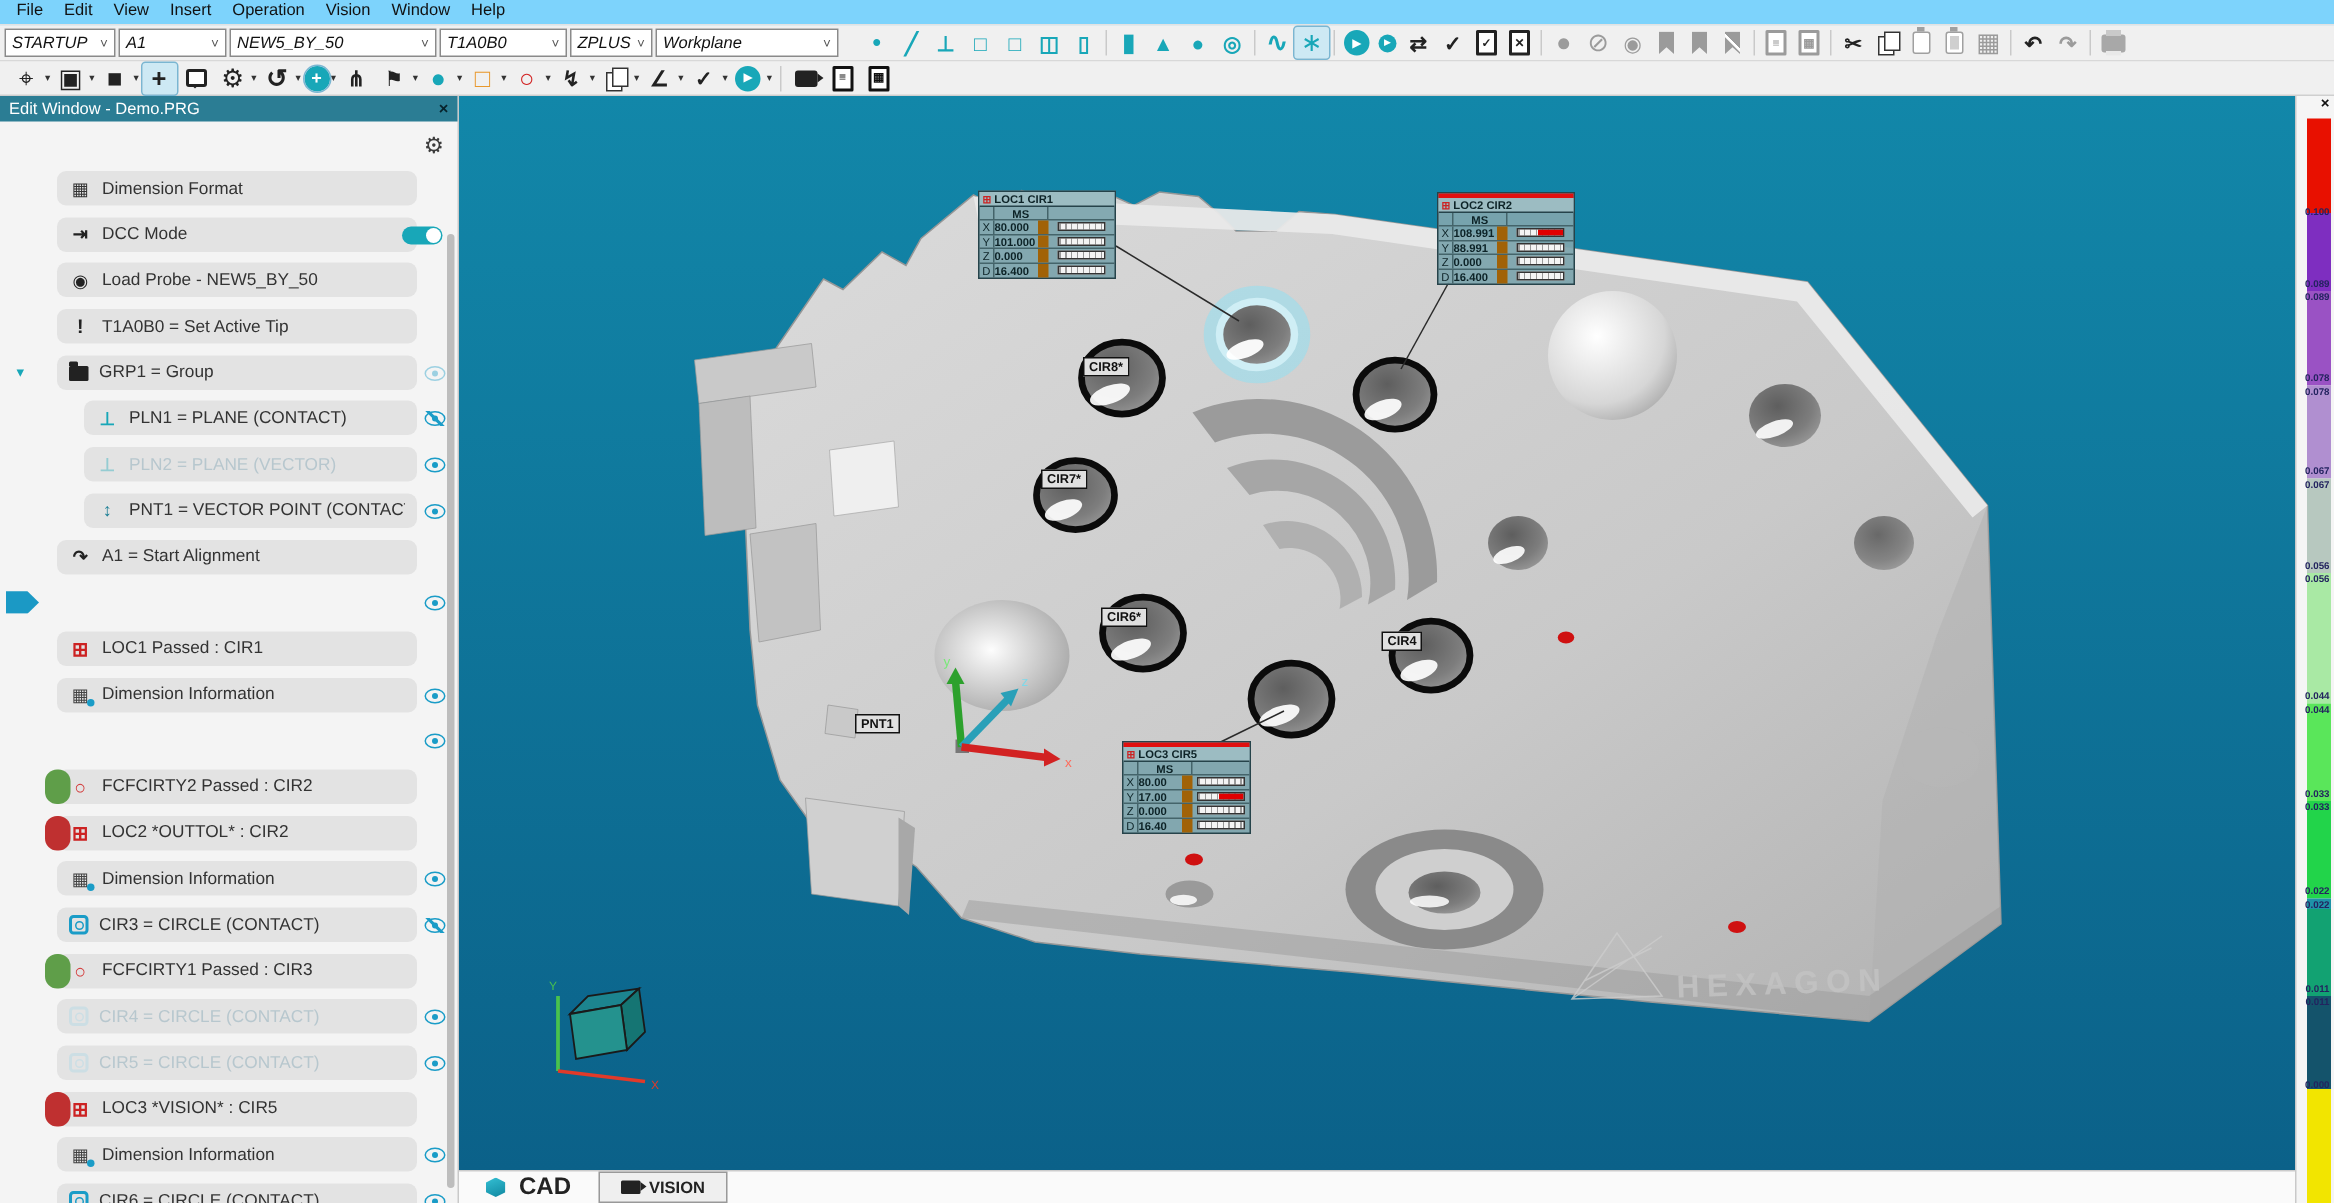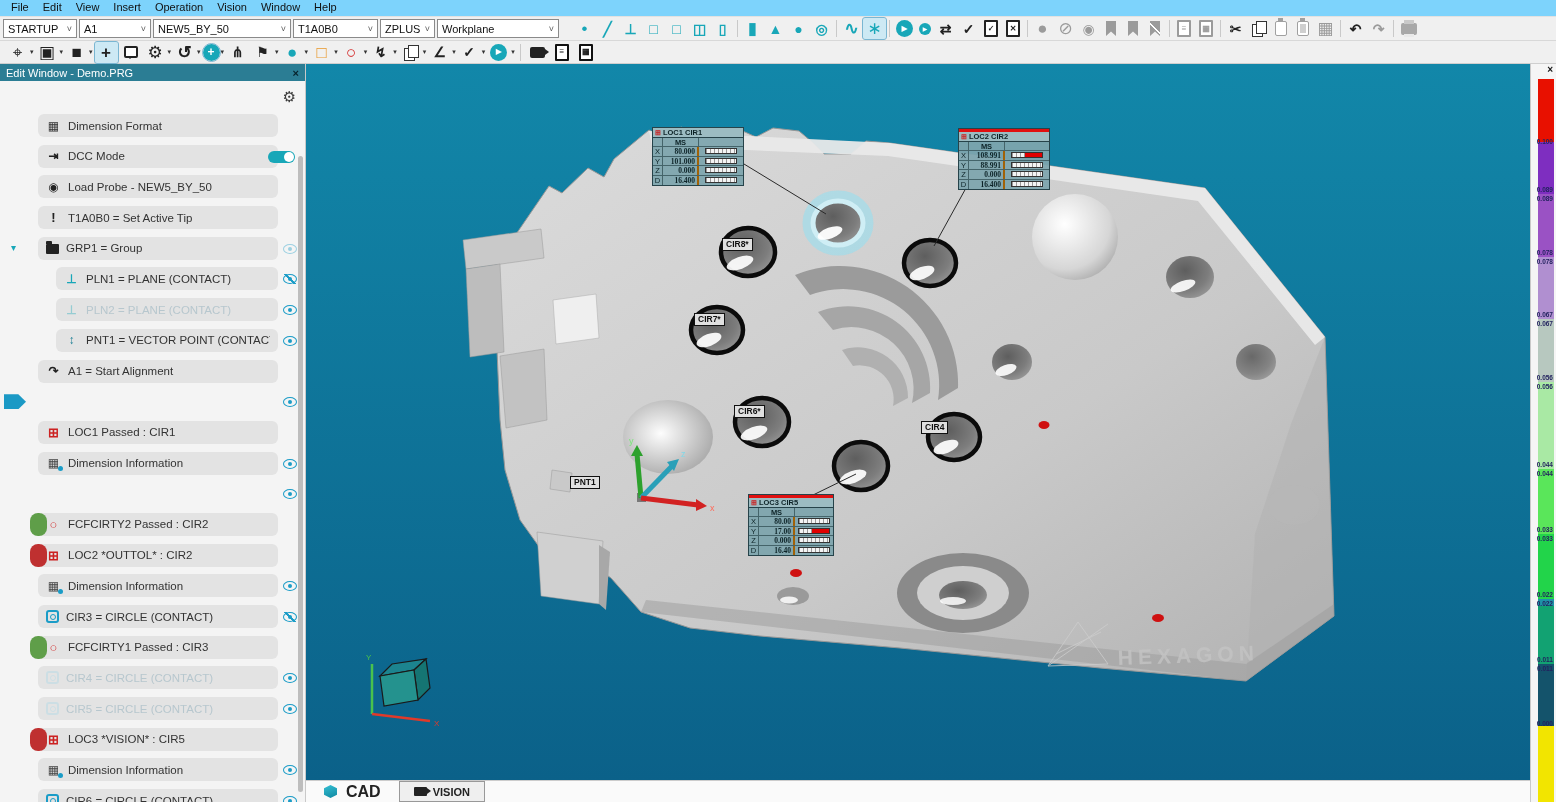--- a/index.html
+++ b/index.html
@@ -5,21 +5,21 @@
   * { margin:0; padding:0; box-sizing:border-box; }
   html,body { width:1556px; height:802px; overflow:hidden; font-family:"Liberation Sans", sans-serif; background:#f0f0f0; }
   #app { position:relative; width:1556px; height:802px; background:#f0f0f0; }
 
   
   .menubar { position:absolute; left:0; top:0; right:0; height:17px; background:#7dd3fc; display:flex; align-items:flex-start; padding-left:4px; border-bottom:1px solid #e2e2e2; }
   .menu-item { font-size:11px; color:#111; padding:1px 7px; }
 
   
   .tb1 { position:absolute; left:0; top:17px; right:0; height:24px; background:#f0f0f0; border-bottom:1px solid #d8d8d8; display:flex; align-items:center; }
-  .combos { display:flex; align-items:center; gap:2px; padding-left:3px; }
+  .combos { display:flex; align-items:center; gap:2px; padding-left:3px;font-style:italic; }
   .combo { height:19px; border:1px solid #8a8a8a; background:#fff; display:flex; align-items:center; font-size:11px; color:#111; padding:0 4px; }
   .combo::after { content:"˅"; margin-left:auto; font-size:9px; color:#555; padding-left:4px; }
   .w0{width:74px}.w1{width:72px}.w2{width:138px}.w3{width:85px}.w4{width:55px}.w5{width:122px}
   .icons { display:flex; align-items:center; margin-left:14px; }
 
   
   .tbtn { position:relative; width:23px; height:21px; display:inline-flex; align-items:center; justify-content:center; font-size:14px; line-height:1; color:#222; flex:0 0 auto; }
   .teal{color:#18a7b8}.gray{color:#9b9b9b}.red{color:#d22222}.orange{color:#e8982d}
   .xl{font-size:17px}.bold{font-weight:bold}.sm{font-size:10px}
   .hl{background:#cde9f4; outline:1px solid #7ab6d2; border-radius:2px;}
@@ -116,21 +116,21 @@
   .mt1{left:346px;top:63px}.mt2{left:652px;top:64px}.mt3{left:442px;top:430px;width:86px}
   .stripe { height:3px; background:#e01010; }
   .mhead { display:flex; align-items:center; gap:2px; background:#9cbcc2; border-bottom:1px solid #26434a; padding:0 2px; height:10px; font-weight:bold; white-space:nowrap; }
   .mic::before { content:"⊞"; color:#cc2222; font-size:7px; font-weight:bold; }
   .mcol { display:flex; height:9px; border-bottom:1px solid #44646a; }
   .mcol .sp1 { width:10px; border-right:1px solid #44646a; }
   .mcol .sp2 { width:36px; text-align:center; font-weight:bold; border-right:1px solid #44646a; }
   .mrow { display:flex; height:9.5px; border-bottom:1px solid #44646a; align-items:center; }
   .mrow:last-child { border-bottom:none; }
   .ax { width:10px; text-align:center; border-right:1px solid #44646a; align-self:stretch; }
-  .val { width:36px; text-align:right; padding-right:2px; border-right:2px solid #a16207; font-weight:bold; align-self:stretch; line-height:9.5px;font-family:Liberation Serif, serif; }
+  .val { width:36px; text-align:left; padding-right:2px; border-right:7px solid #a16207; font-weight:bold; align-self:stretch; line-height:9.5px; }
   .barc { flex:1; display:flex; align-items:center; justify-content:center; }
   .tbar { width:32px; height:6px; background:#f4f4f4; border:1px solid #333; background-image:repeating-linear-gradient(90deg,#999 0 1px,transparent 1px 4px); }
   .tbar.red { background-image:linear-gradient(90deg,transparent 0 45%,#e00000 45% 100%),repeating-linear-gradient(90deg,#999 0 1px,transparent 1px 4px); }
 
   
   .tabstrip { position:absolute; left:306px; right:26px; bottom:0; height:22px; background:#fafafa; border-top:1px solid #ccc; display:flex; align-items:center; }
   .tab-cad { display:flex; align-items:center; gap:9px; padding:0 18px; font-weight:bold; font-size:16px; color:#222; height:100%; }
   .cube-ic { width:13px; height:13px; background:linear-gradient(160deg,#35c0d4,#0f87a0); clip-path:polygon(50% 0,100% 25%,100% 75%,50% 100%,0 75%,0 25%); }
   .tab-vision { display:flex; align-items:center; gap:6px; padding:0 14px; border:1px solid #999; background:#efefef; height:21px; font-weight:bold; font-size:11px; color:#222; }
   .vcam { width:13px; height:9px; background:#222; border-radius:1px; position:relative; }
@@ -410,21 +410,21 @@
             <span class="plabel">PLN1 = PLANE (CONTACT)</span>
           </div>
 
           <span class="eye off"></span>
         </div>
 
         <div class="prow">
 
           <div class="pitem indent disabled">
             <span class="ic ic-plane"></span>
-            <span class="plabel">PLN2 = PLANE (CONTACT)</span>
+            <span class="plabel">PLN2 = PLANE (VECTOR)</span>
           </div>
 
           <span class="eye on"></span>
         </div>
 
         <div class="prow">
 
           <div class="pitem indent">
             <span class="ic ic-vpoint"></span>
             <span class="plabel">PNT1 = VECTOR POINT (CONTACT)</span>

